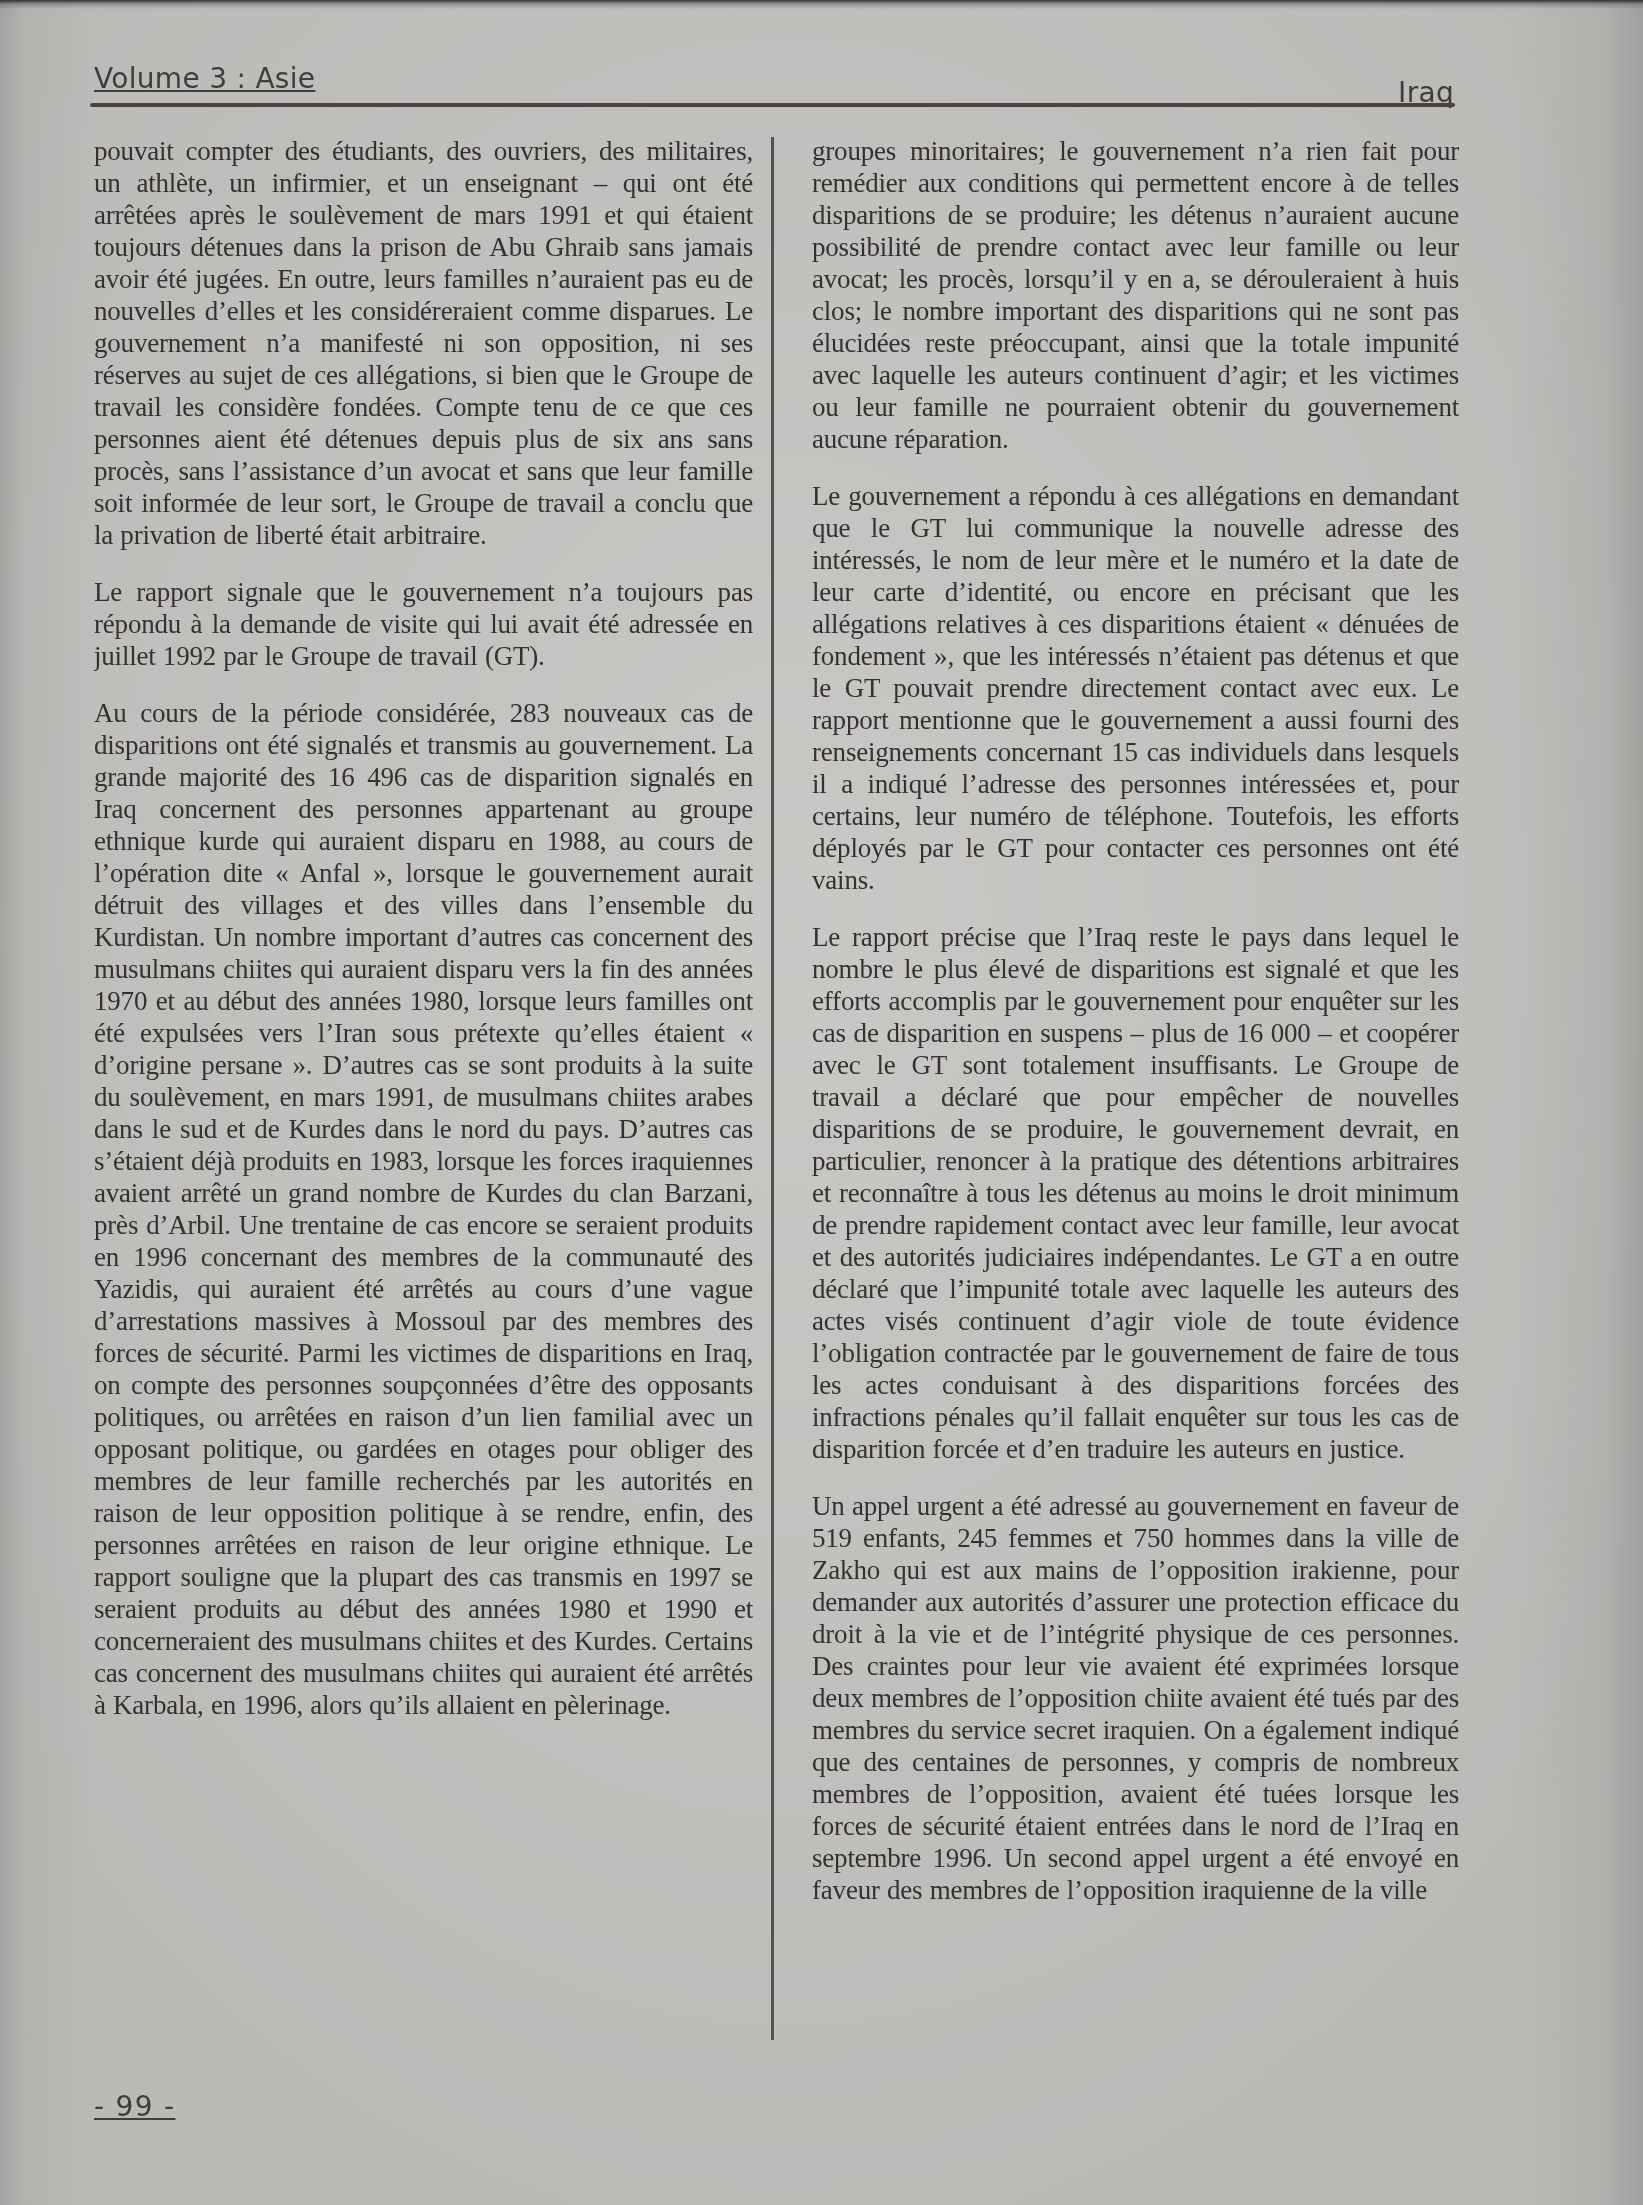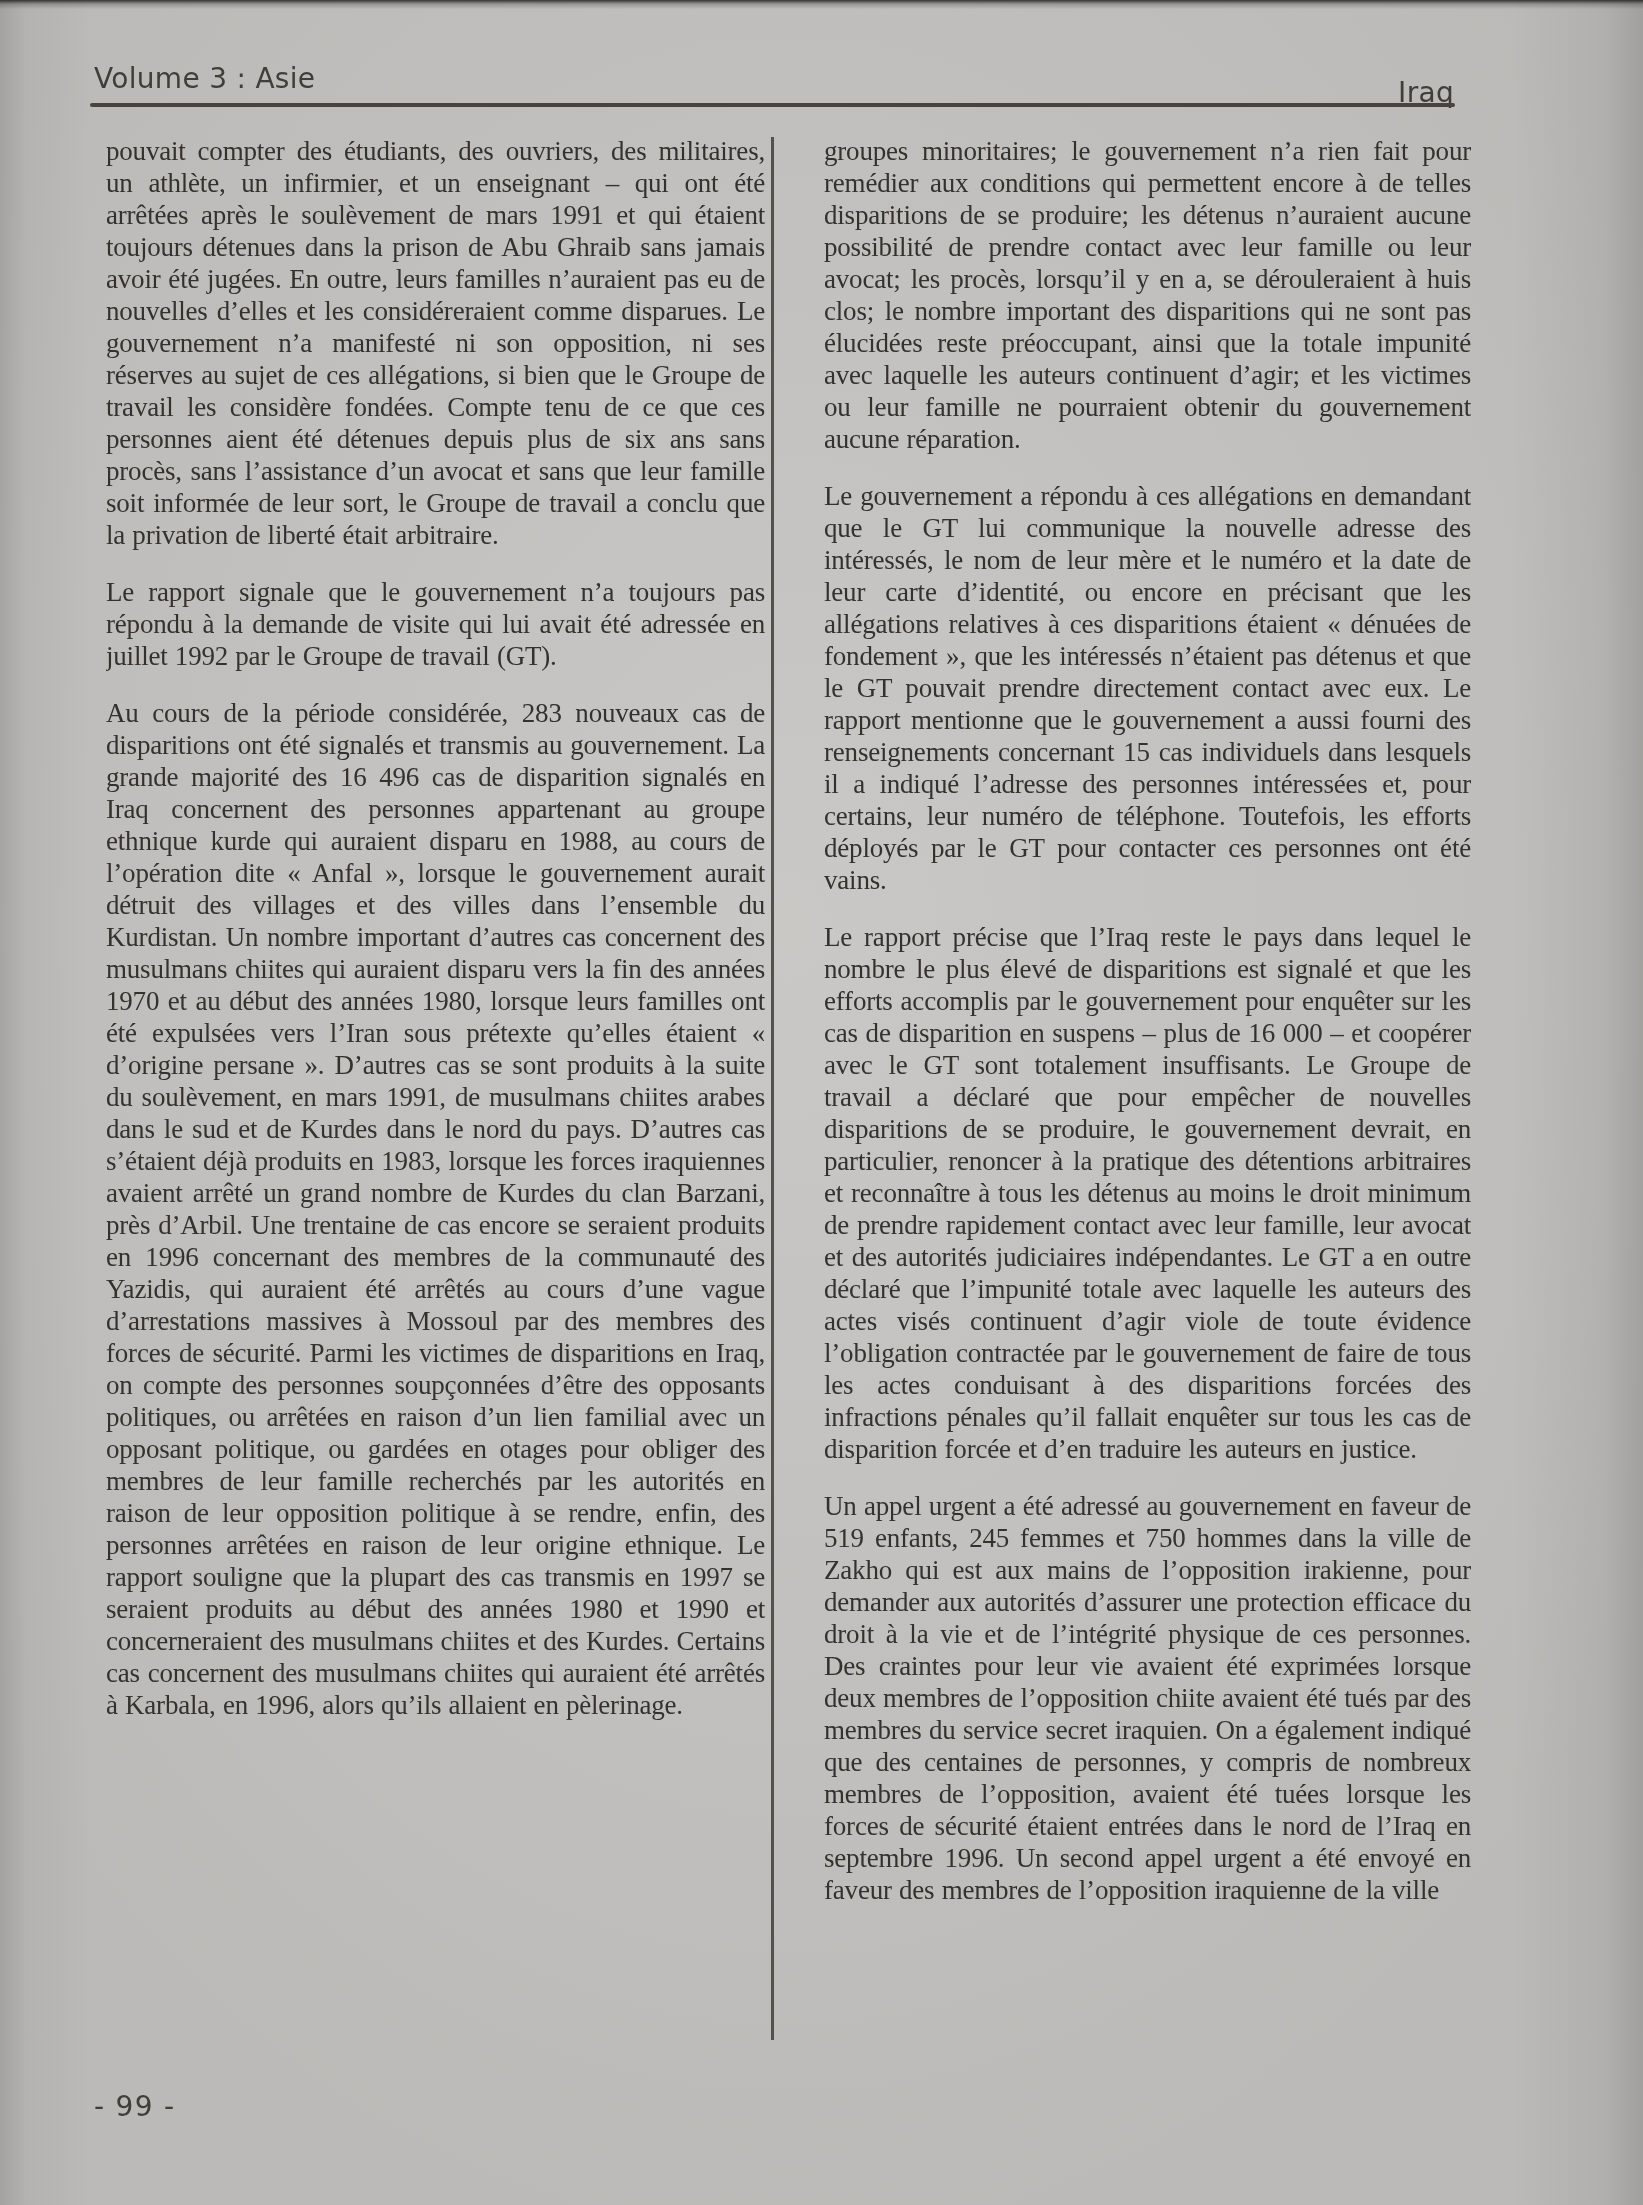--- a/index.html
+++ b/index.html
@@ -15,20 +15,21 @@
     background:
       linear-gradient(180deg, rgba(30,29,28,0.85) 0px, rgba(30,29,28,0.25) 4px, rgba(30,29,28,0.0) 9.2px),
       linear-gradient(90deg, rgba(40,38,36,0.16) 0px, rgba(40,38,36,0.05) 26px, rgba(40,38,36,0.0) 92px),
       linear-gradient(270deg, rgba(40,38,36,0.18) 0px, rgba(40,38,36,0.07) 40px, rgba(40,38,36,0.0) 132px),
       radial-gradient(ellipse 1054px 1384px at 48% 42%, rgba(255,255,255,0.07), rgba(0,0,0,0.05) 95%),
       #c6c4c1;
   }
   .header-left, .header-right, .footer {
     font-family: "DejaVu Sans", "Liberation Sans", sans-serif;
     color: #403e3b;
+    text-decoration: underline;
   }
   .header-left {
     position: absolute; left: 94px; top: 62px;
     font-size: 28px; letter-spacing: 0.3px;
   }
   .header-right {
     position: absolute; right: 190px; top: 76px;
     font-size: 28px; letter-spacing: 0.3px;
   }
   .header-rule {
@@ -36,21 +37,21 @@
     width: 1365px; height: 4px;
     background: #47443f;
     border-radius: 2px;
   }
   .column-divider {
     position: absolute; left: 771px; top: 137px;
     width: 2.6px; height: 1903px;
     background: #53514d;
   }
   .columns {
-    position: absolute; left: 106px; top: 135px;
+    position: absolute; left: 94px; top: 135px;
     width: 1365px; height: 1923px;
     display: flex; gap: 59px;
     overflow: hidden;
   }
   .col { width: 659px; }
   .col + .col { width: 647px; }
   .para, .heading {
     margin: 0 0 25px 0;
     font-size: 27px; line-height: 32px;
     color: #34322f;

